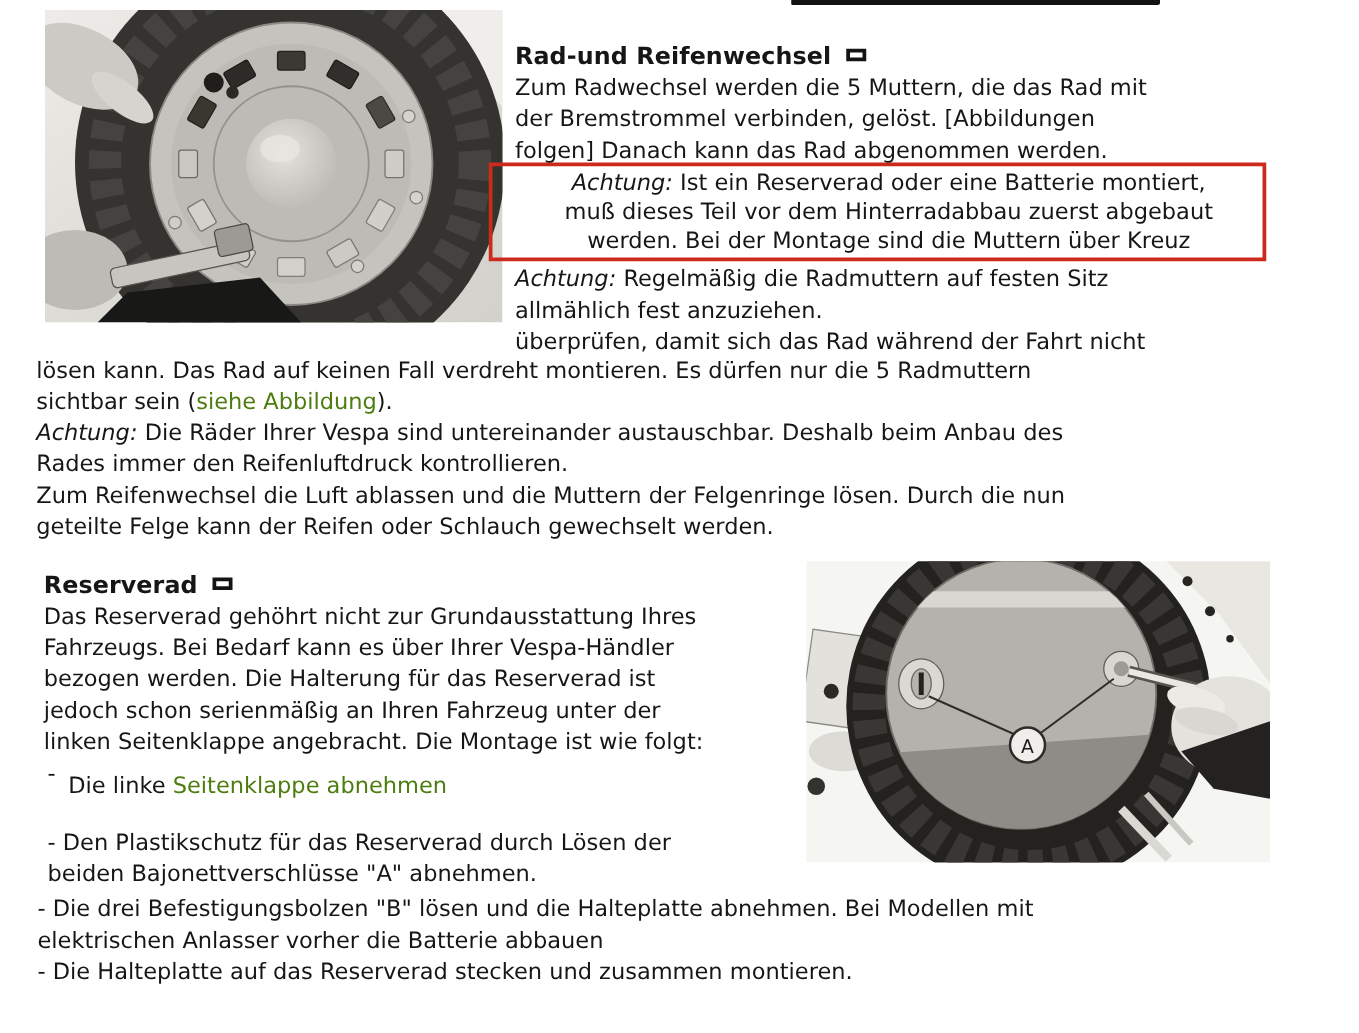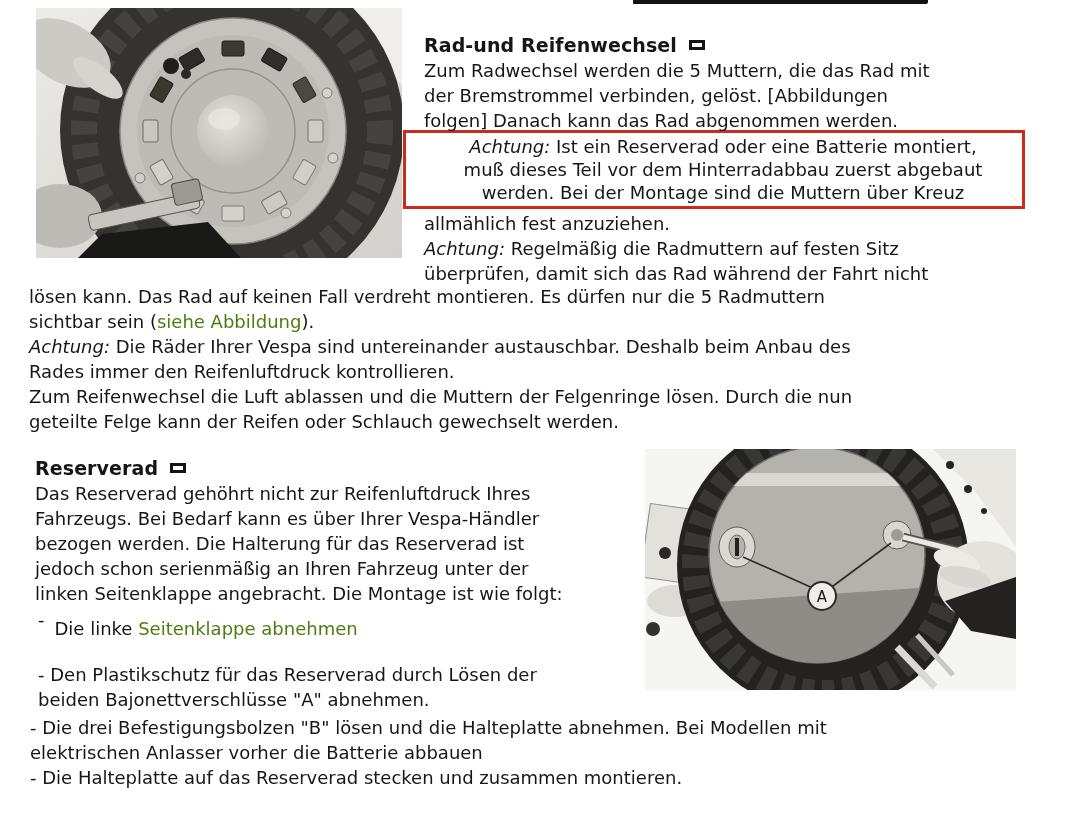--- a/index.html
+++ b/index.html
@@ -120,34 +120,34 @@
     <ellipse cx="188" cy="111" rx="16" ry="11" fill="#e9e8e2" opacity="0.7"></ellipse>
 
     <polygon points="42,250 205,250 172,214 66,226" fill="#181816"></polygon>
     <g transform="rotate(-12 110 203)">
       <rect x="52" y="195" width="112" height="16" rx="4" fill="#c6c5bf" stroke="#55544f"></rect>
       <rect x="140" y="182" width="28" height="22" rx="3" fill="#9b9a94" stroke="#4a4944"></rect>
     </g>
   </svg>
 </div>
 
-<div class="abs" style="left:424px;top:32px;width:612px;">
+<div class="abs" style="left:412px;top:32px;width:612px;">
   <div class="heading">
     <span>Rad-und Reifenwechsel</span><span class="anchor-icon"></span>
   </div>
   <div class="line">Zum Radwechsel werden die 5 Muttern, die das Rad mit</div>
   <div class="line">der Bremstrommel verbinden, gelöst. [Abbildungen</div>
   <div class="line">folgen] Danach kann das Rad abgenommen werden.</div>
   <div class="warnbox">
     <div class="line"><span class="it">Achtung:</span><span> Ist ein Reserverad oder eine Batterie montiert,</span></div>
     <div class="line">muß dieses Teil vor dem Hinterradabbau zuerst abgebaut</div>
     <div class="line">werden. Bei der Montage sind die Muttern über Kreuz</div>
   </div>
+  <div class="line"><span class="it">Achtung:</span><span> Regelmäßig die Radmuttern auf festen Sitz</span></div>
   <div class="line">allmählich fest anzuziehen.</div>
-  <div class="line"><span class="it">Achtung:</span><span> Regelmäßig die Radmuttern auf festen Sitz</span></div>
   <div class="line">überprüfen, damit sich das Rad während der Fahrt nicht</div>
 </div>
 
 <div class="abs" style="left:29px;top:284px;width:1020px;">
   <div class="line">lösen kann. Das Rad auf keinen Fall verdreht montieren. Es dürfen nur die 5 Radmuttern</div>
   <div class="line"><span>sichtbar sein (</span><a class="lnk">siehe Abbildung</a><span>).</span></div>
   <div class="line"><span class="it">Achtung:</span><span> Die Räder Ihrer Vespa sind untereinander austauschbar. Deshalb beim Anbau des</span></div>
   <div class="line">Rades immer den Reifenluftdruck kontrollieren.</div>
   <div class="line">Zum Reifenwechsel die Luft ablassen und die Muttern der Felgenringe lösen. Durch die nun</div>
   <div class="line">geteilte Felge kann der Reifen oder Schlauch gewechselt werden.</div>
@@ -202,21 +202,21 @@
     <ellipse cx="312" cy="112" rx="24" ry="11" fill="#eceae5" transform="rotate(16 312 112)"></ellipse>
     <ellipse cx="320" cy="128" rx="26" ry="10" fill="#d8d7d1" transform="rotate(12 320 128)"></ellipse>
     <polygon points="300,152 371,128 371,190 326,182" fill="#232220"></polygon>
   </svg>
 </div>
 
 <div class="abs" style="left:35px;top:455px;width:612px;">
   <div class="heading">
     <span>Reserverad</span><span class="anchor-icon"></span>
   </div>
-  <div class="line">Das Reserverad gehöhrt nicht zur Reifenluftdruck Ihres</div>
+  <div class="line">Das Reserverad gehöhrt nicht zur Grundausstattung Ihres</div>
   <div class="line">Fahrzeugs. Bei Bedarf kann es über Ihrer Vespa-Händler</div>
   <div class="line">bezogen werden. Die Halterung für das Reserverad ist</div>
   <div class="line">jedoch schon serienmäßig an Ihren Fahrzeug unter der</div>
   <div class="line">linken Seitenklappe angebracht. Die Montage ist wie folgt:</div>
 </div>
 
 <div class="abs" style="left:30px;top:613px;width:1020px;">
   <div class="li" style="margin-left:8px;margin-top:3px;">
     <span class="dash-raised">-</span><span style="margin-left:10px;">Die linke </span><a class="lnk">Seitenklappe abnehmen</a>
   </div>

